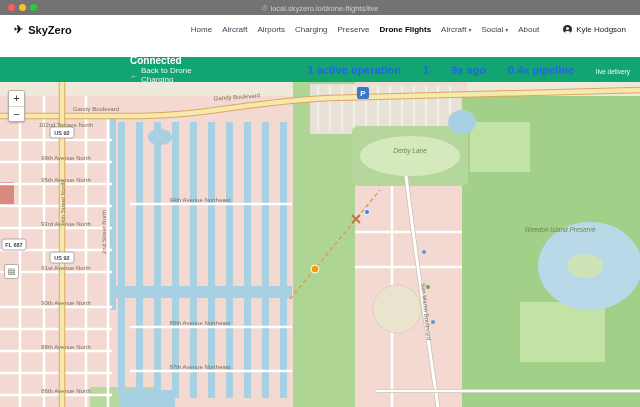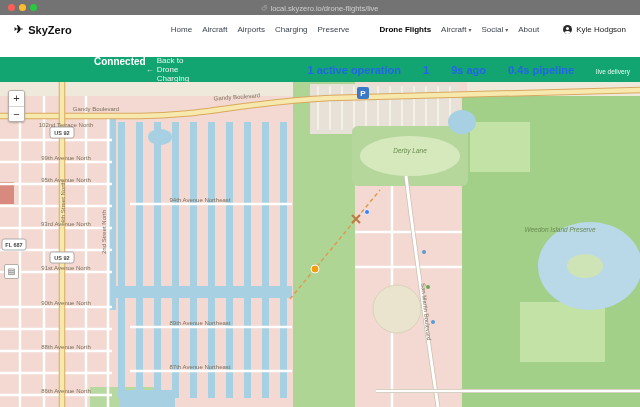--- a/index.html
+++ b/index.html
@@ -16,35 +16,35 @@
   .lock { width:5px; height:4px; border:1px solid #9a9a9a; border-radius:1px; position:relative; margin-top:2px; }
   .lock:before { content:""; position:absolute; top:-3px; left:0.5px; width:2.5px; height:3px;
                  border:1px solid #9a9a9a; border-bottom:none; border-radius:2px 2px 0 0; }
 
   
   .app-header { height:29px; background:#fff; display:flex; align-items:center; padding:0 14px; }
   .brand { display:flex; align-items:center; gap:5px; font-weight:bold; font-size:11px; color:#101010; }
   .plane { font-size:11px; }
   .nav { margin-left:auto; display:flex; align-items:center; gap:10px; font-size:8px; color:#3c4350; }
   .nav-item { cursor:pointer; white-space:nowrap; display:flex; align-items:center; gap:2px; }
-  .nav-item.active { color:#000; font-weight:bold;margin-left:20px; }
+  .nav-item.active { color:#000; font-weight:bold; }
   .caret { font-size:6px; color:#666; }
   .user { display:flex; align-items:center; gap:4px; font-size:8px; color:#1a1a1a; margin-left:14px; }
   .avatar { width:9px; height:9px; border-radius:50%; background:#2b2b2b; position:relative; overflow:hidden; }
   .avatar:before { content:""; position:absolute; top:1.5px; left:2.8px; width:3.4px; height:3.4px;
                    border-radius:50%; background:#fff; }
   .avatar:after { content:""; position:absolute; top:5.6px; left:1px; width:7px; height:5px;
                   border-radius:50%; background:#fff; }
 
   .header-gap { height:13px; background:#fff; }
 
   
   .status-bar { height:25px; background:#12a471; display:flex; align-items:center;
                 color:#fff; padding:0 10px; }
-  .status-left { margin-left:84px; display:flex; flex-direction:row; line-height:1.15; }
+  .status-left { margin-left:120px; display:flex; flex-direction:column; line-height:1.15; }
   .connected { font-weight:bold; font-size:10px; }
   .back-link { font-size:8px; opacity:.9; cursor:pointer; display:flex; gap:3px; align-items:center; }
   .metrics { display:flex; align-items:baseline; gap:22px; margin-left:112px;
              color:#2563eb; font-weight:bold; font-size:11px; white-space:nowrap; }
   .metric-live { font-size:6.5px; color:#e8fff4; font-weight:normal; max-width:34px; line-height:1.05; }
 
   
   .map { position:relative; height:325px; background:#efe9dc; overflow:hidden; }
   .map svg { position:absolute; inset:0; display:block; }
   svg text { font-family:"Liberation Sans", sans-serif; }

